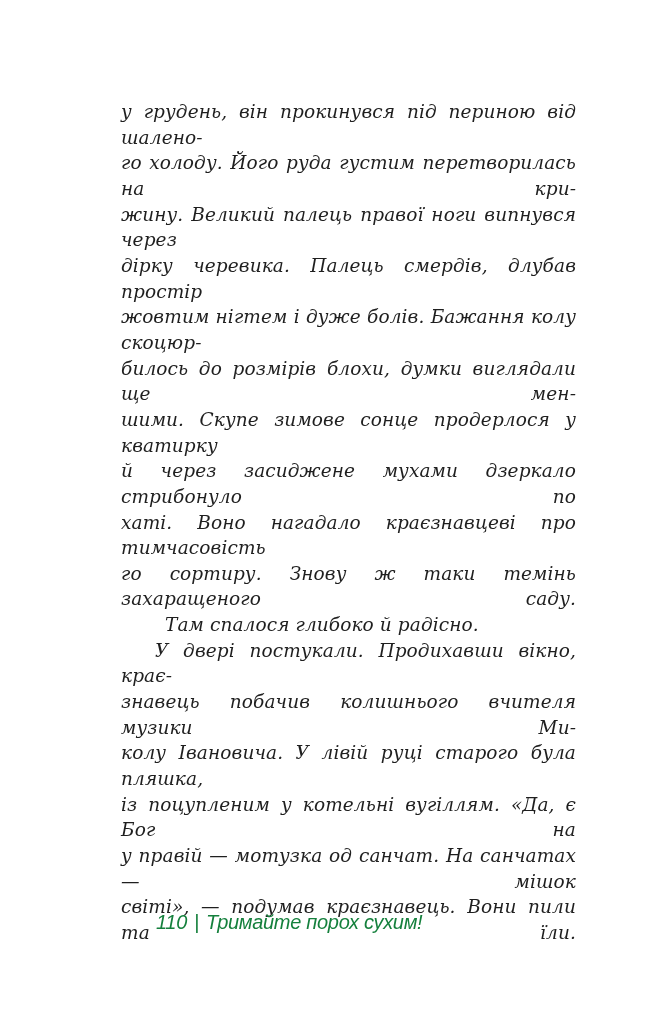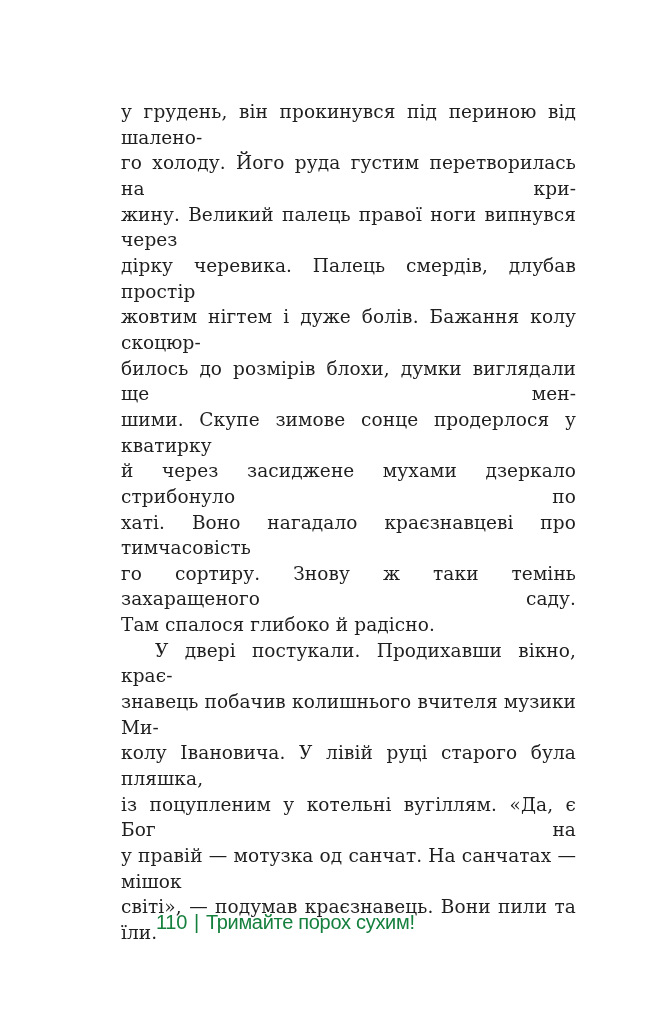--- a/index.html
+++ b/index.html
@@ -7,38 +7,40 @@
     margin: 0;
     padding: 0;
     background: #ffffff;
   }
   .page {
     position: relative;
     width: 592px;
     height: 1024px;
     background: #ffffff;
     overflow: hidden;
+    font-style: italic;
   }
   .body-text {
     position: absolute;
     left: 121px;
     top: 99px;
     width: 455px;
     color: #1f1f1f;
     font-family: "DejaVu Serif", "Liberation Serif", serif;
     font-size: 18.5px;
     line-height: 25.66px;
     letter-spacing: 0.1px;
   }
   .line {
     text-align: justify;
     text-align-last: justify;
   }
   .line.para-end {
     text-align-last: left;
+    margin-left: 44px;
   }
   .line.indent {
     text-indent: 34px;
   }
   .footer {
     position: absolute;
     left: 156px;
     top: 911px;
     display: flex;
     align-items: flex-start;

